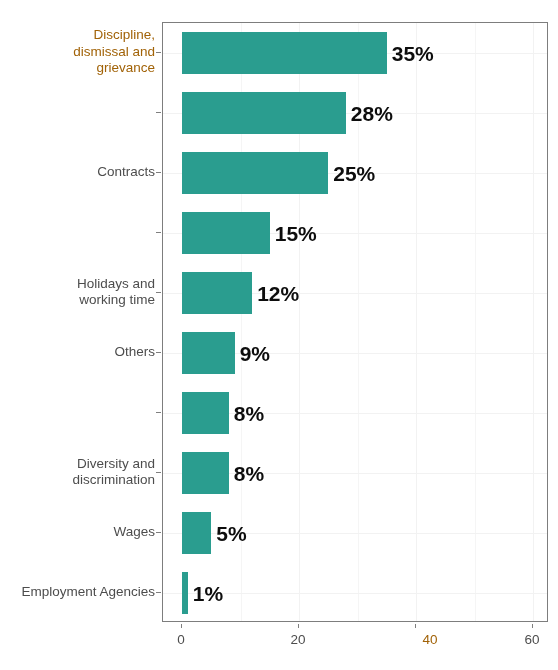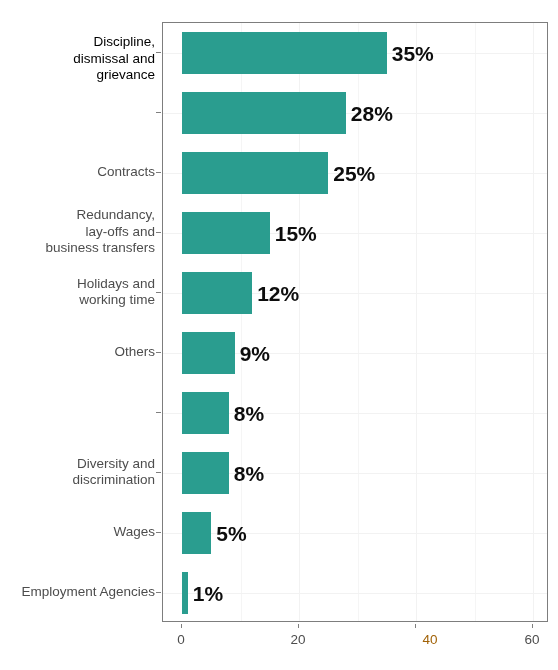--- a/index.html
+++ b/index.html
@@ -123,30 +123,27 @@
     height: 4px;
     background: #7f7f7f;
   }
 </style>
 </head>
 <body>
 
 <div id="chart-root">
 
   <div class="y-axis-labels">
-      <div class="y-tick" style="top: 5.25px; color: #000000; margin-top: 7px;">Discipline,
+      <div class="y-tick" style="top: 5.25px; color: #a16207;">Discipline,
 dismissal and
 grievance</div>
       <div class="y-tick-mark" style="top: 30px;"></div>
       <div class="y-tick-mark" style="top: 90px;"></div>
       <div class="y-tick" style="top: 141.75px; color: rgb(77, 77, 77);">Contracts</div>
       <div class="y-tick-mark" style="top: 150px;"></div>
-      <div class="y-tick" style="top: 185.25px; color: rgb(77, 77, 77);">Redundancy,
-lay-offs and
-business transfers</div>
       <div class="y-tick-mark" style="top: 210px;"></div>
       <div class="y-tick" style="top: 253.5px; color: rgb(77, 77, 77);">Holidays and
 working time</div>
       <div class="y-tick-mark" style="top: 270px;"></div>
       <div class="y-tick" style="top: 321.75px; color: rgb(77, 77, 77);">Others</div>
       <div class="y-tick-mark" style="top: 330px;"></div>
       <div class="y-tick-mark" style="top: 390px;"></div>
       <div class="y-tick" style="top: 433.5px; color: rgb(77, 77, 77);">Diversity and
 discrimination</div>
       <div class="y-tick-mark" style="top: 450px;"></div>

